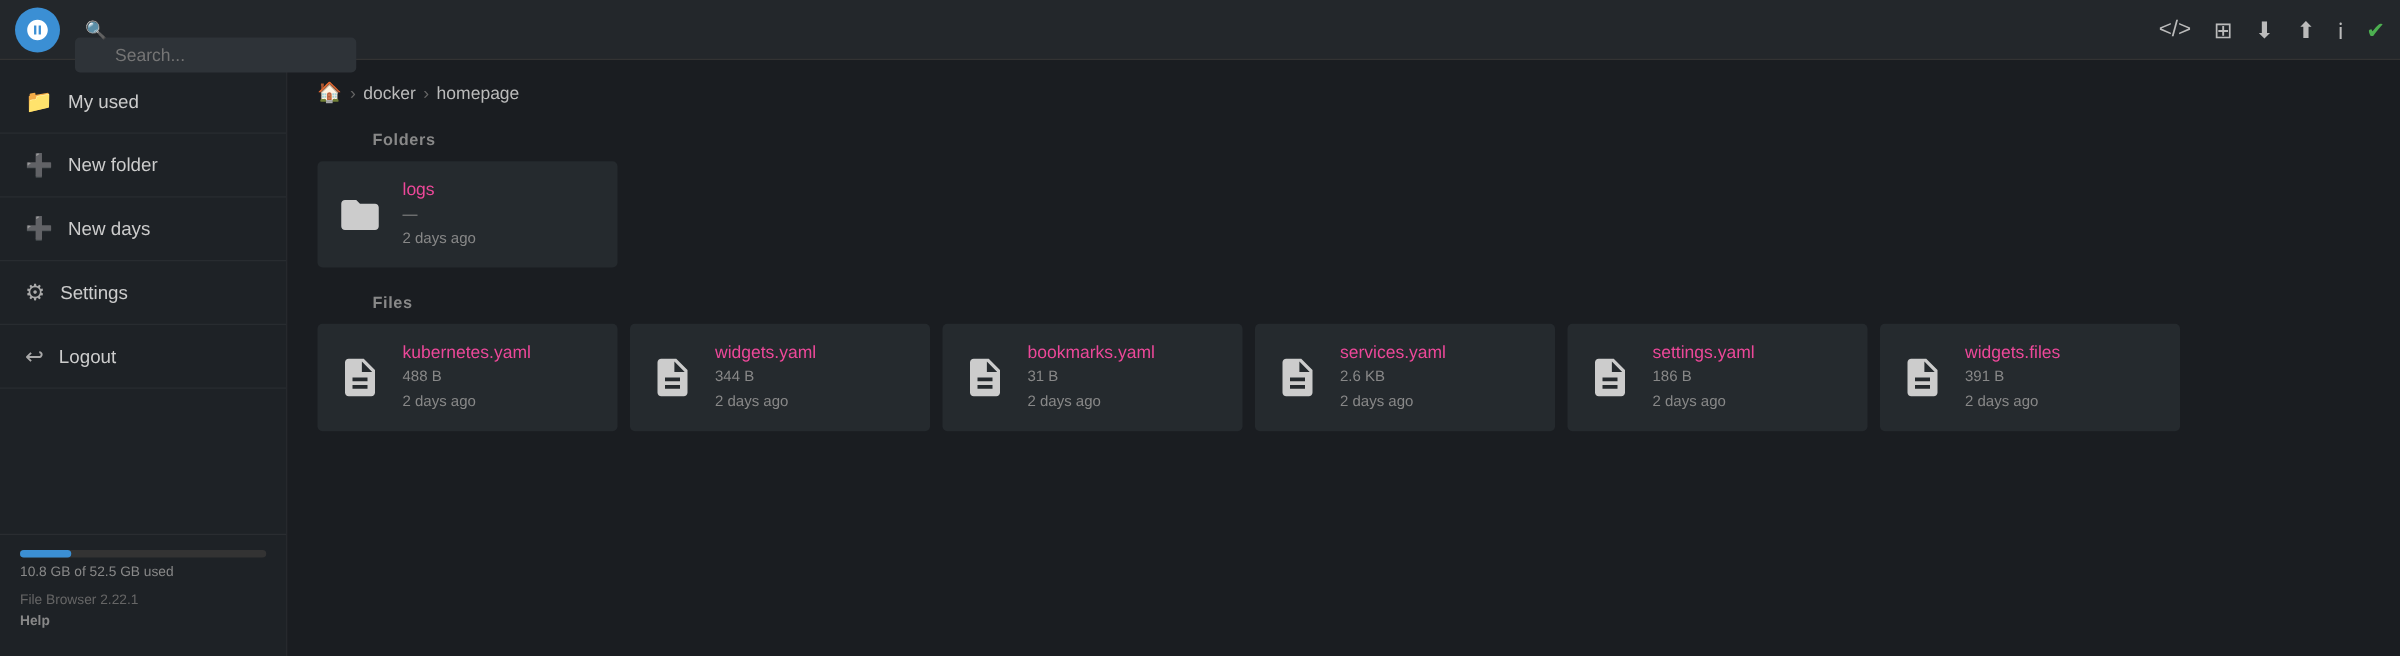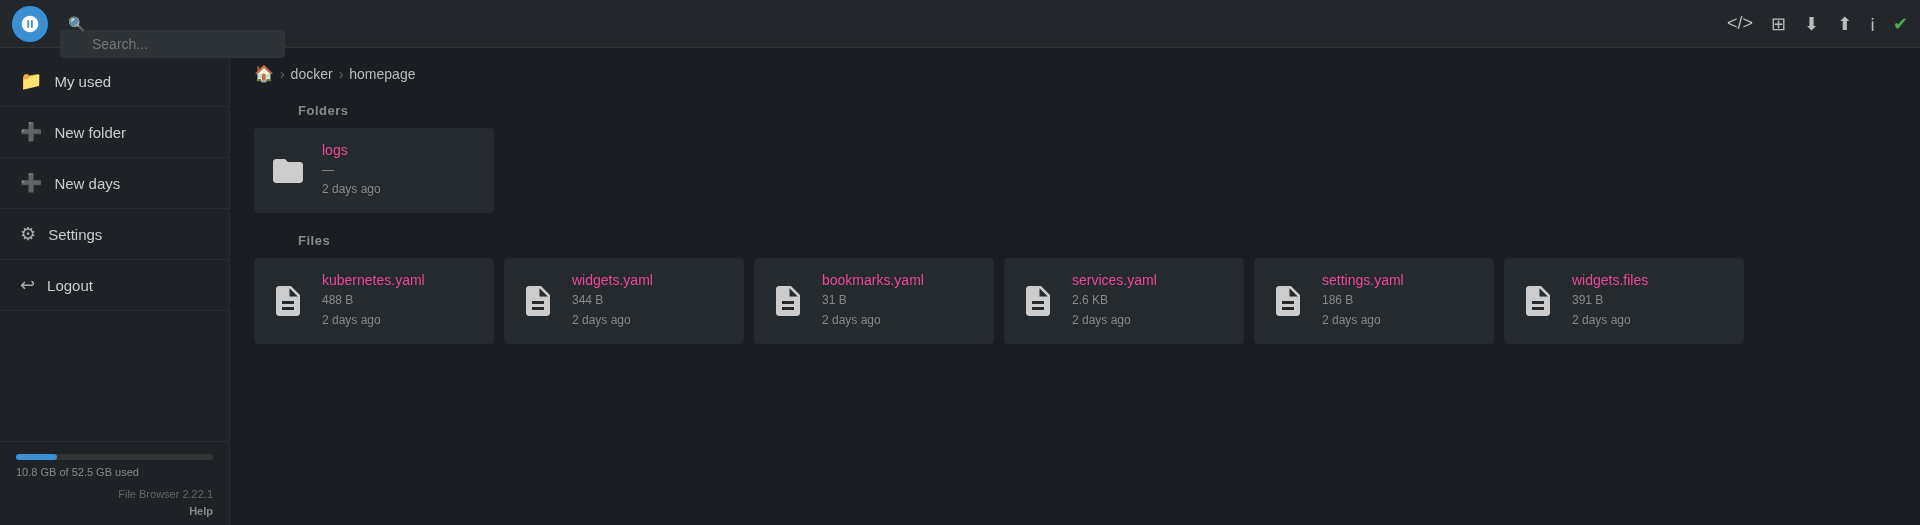--- a/index.html
+++ b/index.html
@@ -97,21 +97,21 @@
       gap: 12px;
       padding: 14px 20px;
       cursor: pointer;
       border-bottom: 1px solid #282c30;
       color: #ccc;
       font-size: 15px;
     }
     .sidebar-item .s-icon { font-size: 18px; color: #aaa; }
     .sidebar-bottom {
       margin-top: auto;
-      padding: 12px 16px 6px;
+      padding: 12px 16px 20px;
       border-top: 1px solid #2a2d31;
     }
     .storage-bar-bg {
       background: #333;
       border-radius: 4px;
       height: 6px;
       margin-bottom: 6px;
     }
     .storage-bar-fill {
       background: #3b8fd4;
@@ -121,21 +121,20 @@
     }
     .storage-text {
       font-size: 11px;
       color: #888;
       margin-bottom: 8px;
     }
     .version-text {
       font-size: 11px;
       color: #666;
       line-height: 1.5;
-      text-align: right;
     }
     .version-text a { color: #888; cursor: pointer; font-weight: bold; }
 
     
     .main {
       flex: 1;
       padding: 16px 24px;
       overflow-y: auto;
       background: #1a1d21;
     }

